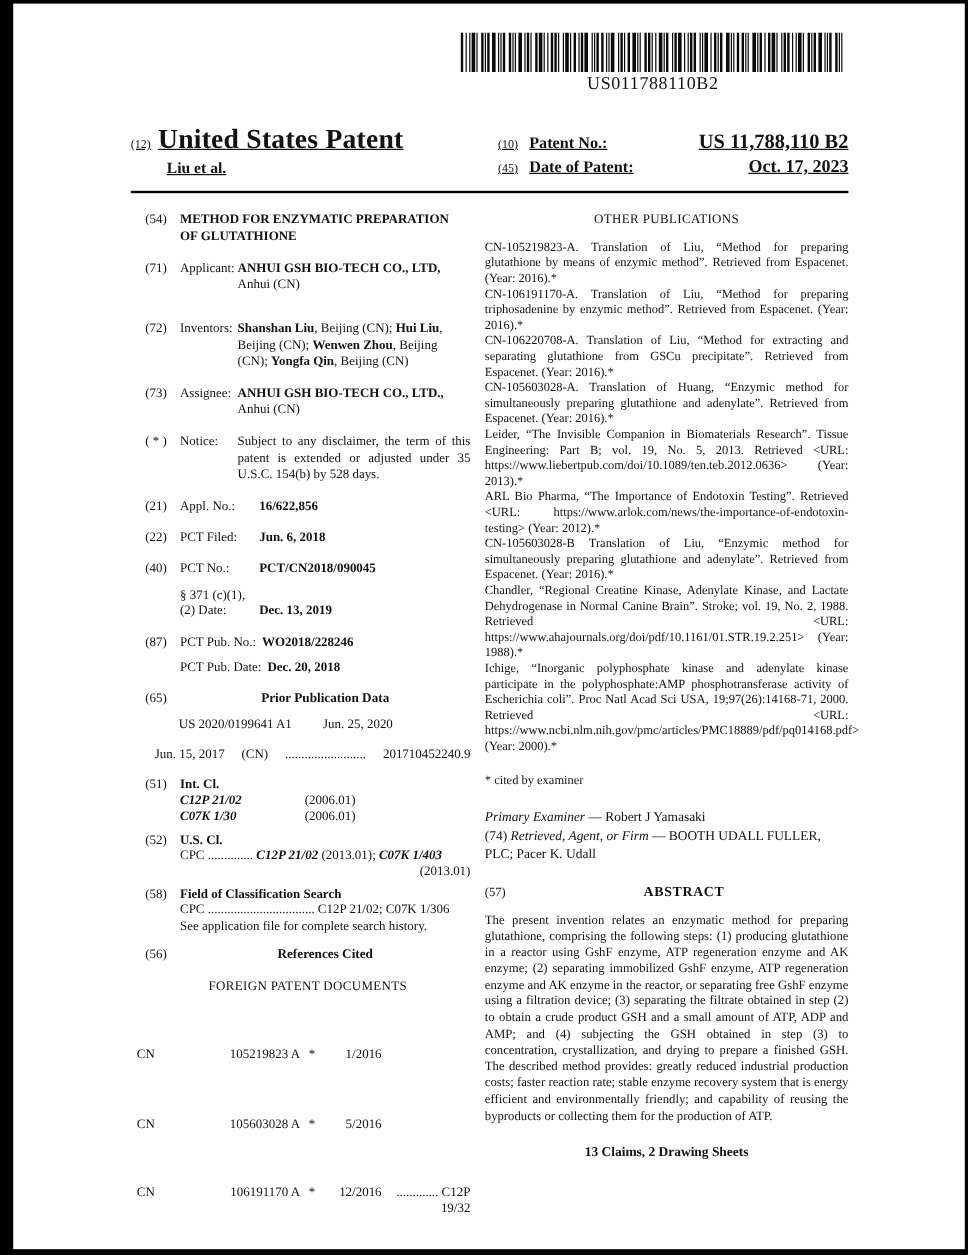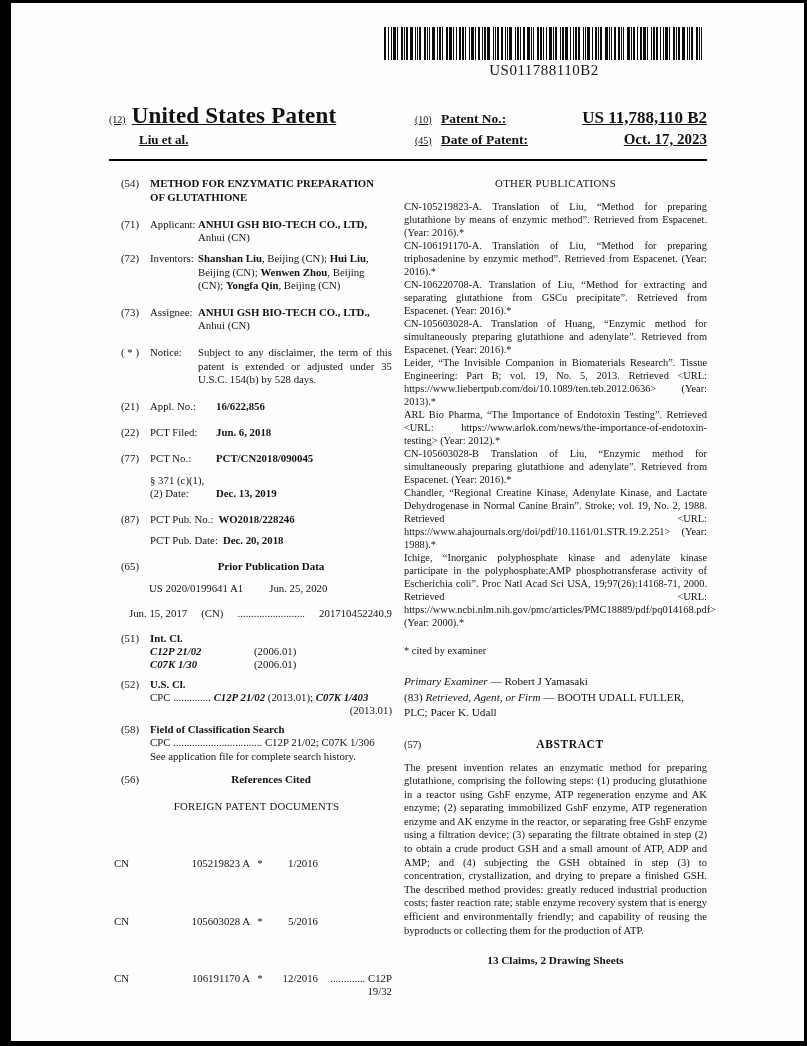--- a/index.html
+++ b/index.html
@@ -41,21 +41,21 @@
   .lrow{display:flex;}
   .lnum{width:29px;flex:none;}
   .llabel{width:48px;flex:none;}
   .llabel-wide{width:66px;flex:none;}
   .lval{flex:1;}
   .b{font-weight:700;}
   .bi{font-weight:700;font-style:italic;}
   .just{text-align:justify;}
   .f54-title{font-weight:700;max-width:234px;line-height:13.5px;}
   .center-heading{flex:1;text-align:center;font-weight:700;font-size:11px;}
-  .mb14{margin-bottom:14px;} .mb13{margin-bottom:13px;} .mb12{margin-bottom:8px;}
+  .mb14{margin-bottom:14px;} .mb13{margin-bottom:13px;} .mb12{margin-bottom:24px;}
   .mb10{margin-bottom:10px;} .mb8{margin-bottom:8px;} .mb6{margin-bottom:6px;}
   .sub-line{margin-top:8px;}
   .pub-line{display:flex;padding-left:28px;gap:26px;margin-bottom:12px;}
   .prio-line{display:flex;justify-content:space-between;padding-left:8px;margin-bottom:12px;}
   .intcl-row{display:flex;margin-left:29px;}
   .intcl-cls{width:104px;flex:none;}
   .cpc-wrap{margin-left:29px;}
   .right-align{display:block;text-align:right;}
   .fcs-line{margin-left:29px;}
   .fp-heading{text-align:center;letter-spacing:.3px;margin:14px 0 10px 0;}
@@ -152,21 +152,21 @@
           <span class="lval b">16/622,856</span>
         </div>
 
         <div class="lrow mb13">
           <span class="lnum">(22)</span>
           <span class="llabel-wide">PCT Filed:</span>
           <span class="lval b">Jun. 6, 2018</span>
         </div>
 
         <div class="lrow mb13">
-          <span class="lnum">(77)</span>
+          <span class="lnum">(40)</span>
           <span class="lval">
             <span style="display:flex;">
                 <span class="llabel-wide">PCT No.:</span>
                 <span class="b">PCT/CN2018/090045</span>
               </span>
             <span class="sub-line" style="display:block;">§ 371 (c)(1),</span>
             <span style="display:flex;">
                 <span class="llabel-wide">(2) Date:</span>
                 <span class="b">Dec. 13, 2019</span>
               </span>
@@ -290,21 +290,21 @@
         <div class="ref">Leider, “The Invisible Companion in Biomaterials Research”. Tissue Engineering: Part B; vol. 19, No. 5, 2013. Retrieved &lt;URL: https://www.liebertpub.com/doi/10.1089/ten.teb.2012.0636&gt; (Year: 2013).*</div>
         <div class="ref">ARL Bio Pharma, “The Importance of Endotoxin Testing”. Retrieved &lt;URL: https://www.arlok.com/news/the-importance-of-endotoxin-testing&gt; (Year: 2012).*</div>
         <div class="ref">CN-105603028-B Translation of Liu, “Enzymic method for simultaneously preparing glutathione and adenylate”. Retrieved from Espacenet. (Year: 2016).*</div>
         <div class="ref">Chandler, “Regional Creatine Kinase, Adenylate Kinase, and Lactate Dehydrogenase in Normal Canine Brain”. Stroke; vol. 19, No. 2, 1988. Retrieved &lt;URL: https://www.ahajournals.org/doi/pdf/10.1161/01.STR.19.2.251&gt; (Year: 1988).*</div>
         <div class="ref">Ichige, “Inorganic polyphosphate kinase and adenylate kinase participate in the polyphosphate:AMP phosphotransferase activity of Escherichia coli”. Proc Natl Acad Sci USA, 19;97(26):14168-71, 2000. Retrieved &lt;URL: https://www.ncbi.nlm.nih.gov/pmc/articles/PMC18889/pdf/pq014168.pdf&gt; (Year: 2000).*</div>
 
         <div class="cited">* cited by examiner</div>
 
         <div class="examiner-block">
           <span class="ital">Primary Examiner</span><span> — </span><span>Robert J Yamasaki</span><br>
-          <span>(83)</span>
+          <span>(74)</span>
           <span class="ital">Retrieved, Agent, or Firm</span><span> — </span><span>BOOTH UDALL FULLER, PLC; Pacer K. Udall</span>
         </div>
 
         <div class="abstract-head">
           <span class="lnum">(57)</span>
           <span class="abstract-title">ABSTRACT</span>
         </div>
         <div class="abstract">The present invention relates an enzymatic method for preparing glutathione, comprising the following steps: (1) producing glutathione in a reactor using GshF enzyme, ATP regeneration enzyme and AK enzyme; (2) separating immobilized GshF enzyme, ATP regeneration enzyme and AK enzyme in the reactor, or separating free GshF enzyme using a filtration device; (3) separating the filtrate obtained in step (2) to obtain a crude product GSH and a small amount of ATP, ADP and AMP; and (4) subjecting the GSH obtained in step (3) to concentration, crystallization, and drying to prepare a finished GSH. The described method provides: greatly reduced industrial production costs; faster reaction rate; stable enzyme recovery system that is energy efficient and environmentally friendly; and capability of reusing the byproducts or collecting them for the production of ATP.</div>
 
         <div class="claims">13 Claims, 2 Drawing Sheets</div>

